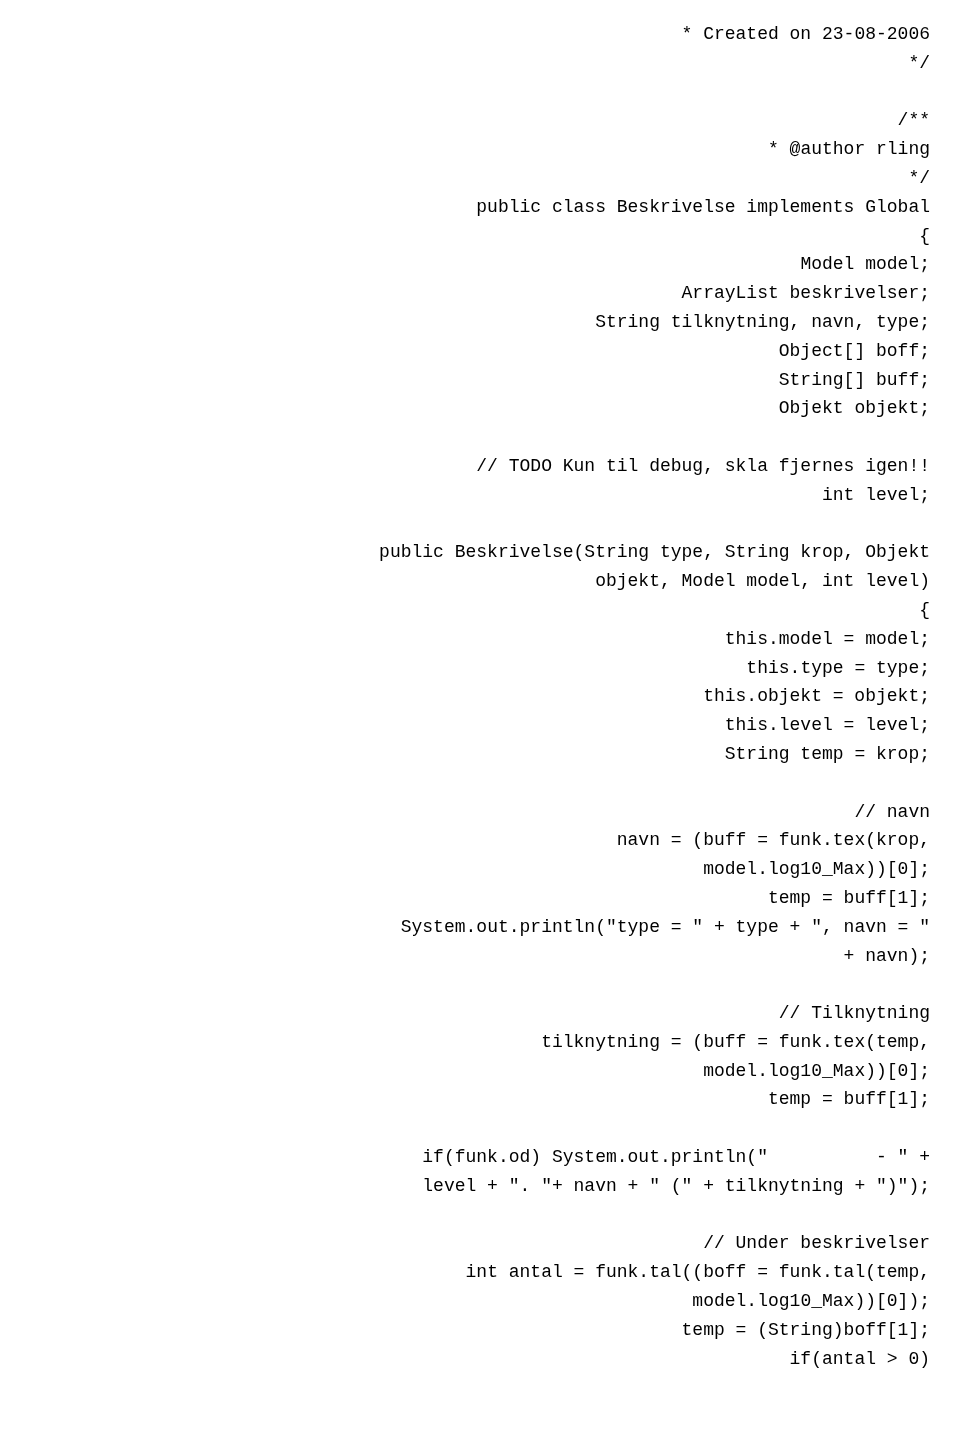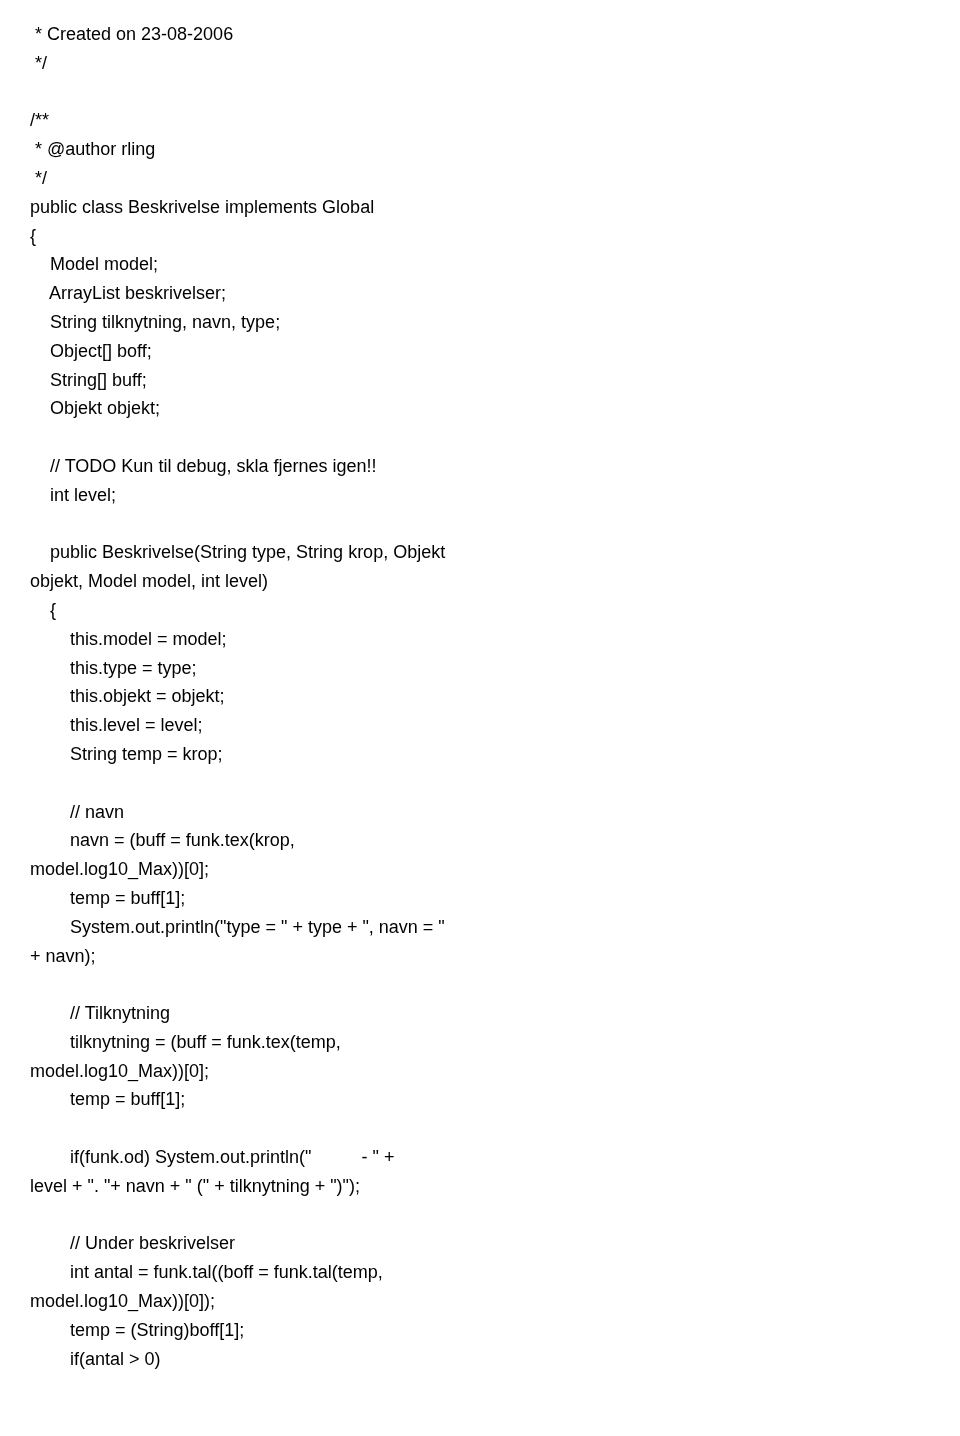--- a/index.html
+++ b/index.html
@@ -12,24 +12,25 @@
       background-color: #ffffff;
       font-family: 'Courier New', Courier, monospace;
       font-size: 18px;
       line-height: 1.6;
       color: #000000;
       padding: 20px 30px;
     }
 
     .code-block {
       white-space: pre;
-      font-family: Liberation Sans, sans-serif;
+      font-family: Liberation Mono, monospace;
       font-size: 18px;
       line-height: 1.6;
       color: #000000;
+      text-align: right;
     }
   </style>
 </head>
 <body>
 
 <div class="code-block" id="code-display"> * Created on 23-08-2006
  */
 
 /**
  * @author rling

